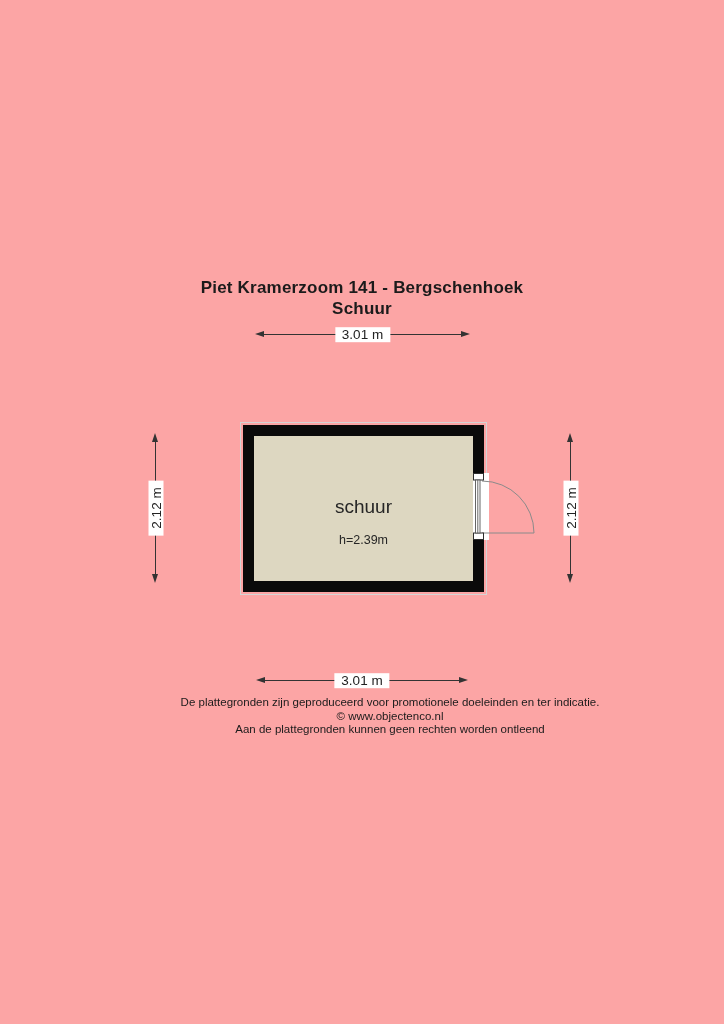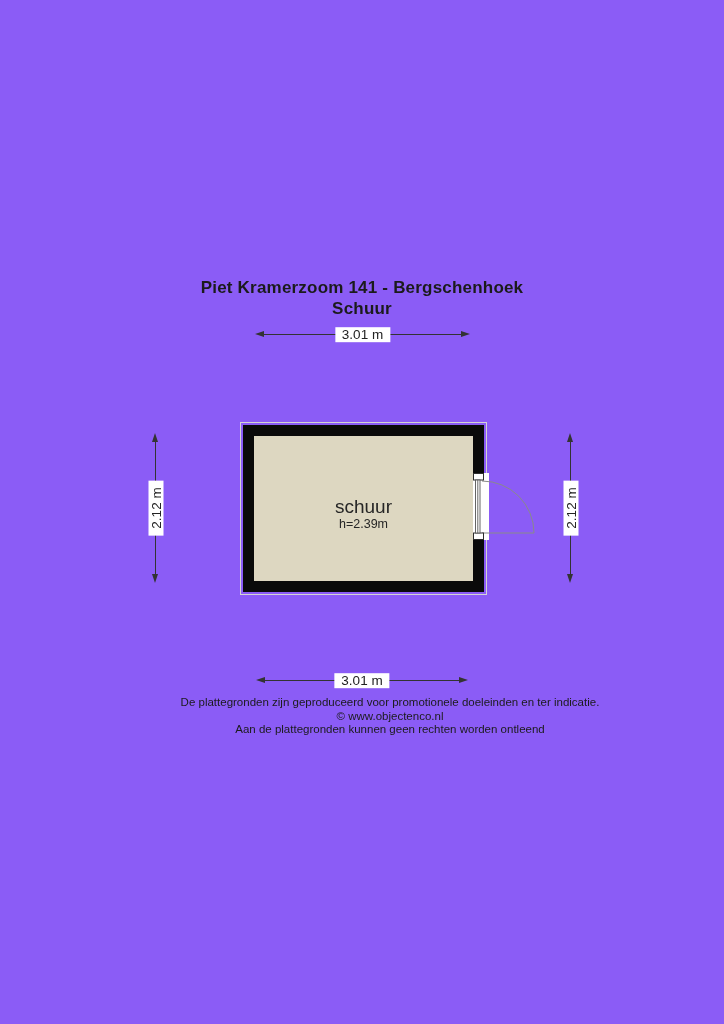--- a/index.html
+++ b/index.html
@@ -1,30 +1,30 @@
 <!DOCTYPE html>
 <html style="--room-fill: #ddd7c1; --wall: #0a0a0a; --dimension-line: #333333; --door-line: #8a8a8a; --text: #1b1b1b;"><head>
 <meta charset="utf-8">
 <style>
   html,body{margin:0;padding:0;background:#ffffff;}
   .page{
-    position:relative;width:724px;height:1024px;background:#8b5cf6;overflow:hidden;
+    position:relative;width:724px;height:1024px;background:#fca5a5;overflow:hidden;
     font-family:"Liberation Sans", sans-serif;color:var(--text,#1b1b1b);
   }
   
   .title-block{position:absolute;top:277px;left:0;width:100%;text-align:center;
     font-weight:bold;font-size:17px;line-height:21px;letter-spacing:.2px;}
   
   .plan{position:absolute;left:243px;top:425px;width:241px;height:167px;
     background:var(--wall,#0a0a0a);outline:1px solid #d4d4d4;outline-offset:2px;}
   .plan-interior{position:absolute;left:11px;top:11px;right:11px;bottom:11px;
     background:var(--room-fill,#ddd7c1);}
   .room-label{position:absolute;left:0;top:61px;width:100%;text-align:center;}
   .room-name{font-size:19px;line-height:20px;color:#262626;}
-  .room-height{font-size:12.5px;line-height:15px;color:#262626;}
+  .room-height{font-size:12.5px;line-height:15px;color:#262626;margin-top:16px;}
   
   .door{position:absolute;left:462px;top:466px;}
   .door-gap{fill:#ffffff;stroke:none;}
   .door-arc{fill:none;stroke:var(--door-line,#8a8a8a);stroke-width:1;}
   .door-leaf{stroke:var(--door-line,#8a8a8a);stroke-width:1;}
   .door-jamb{fill:#ffffff;stroke:#2e2e2e;stroke-width:1;}
   .door-frame{fill:#ffffff;stroke:#565656;stroke-width:0.9;}
   .door-frame-mid{stroke:#565656;stroke-width:0.9;}
   
   .dim{position:absolute;}

